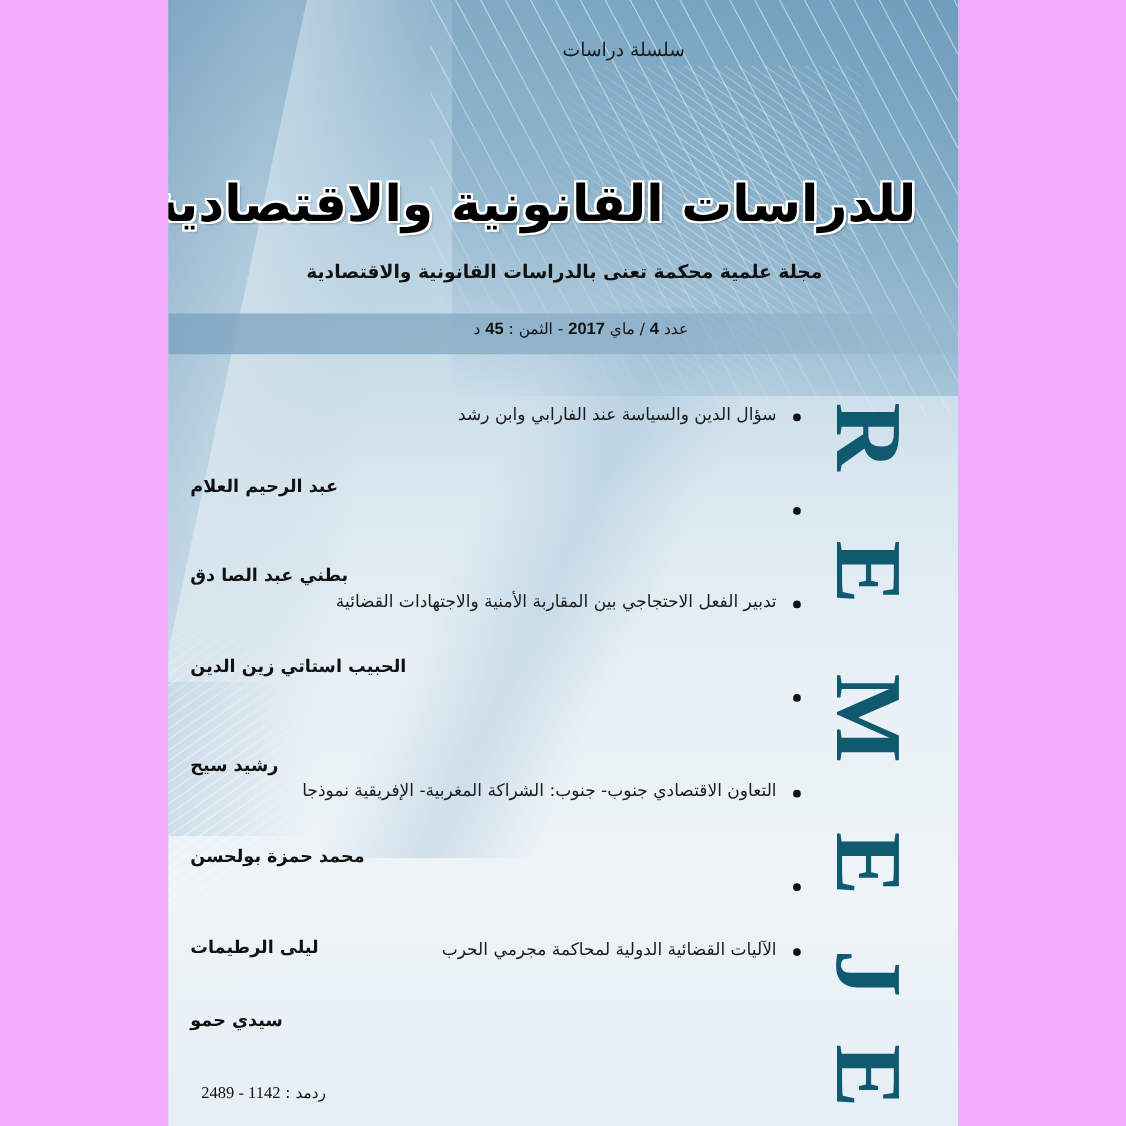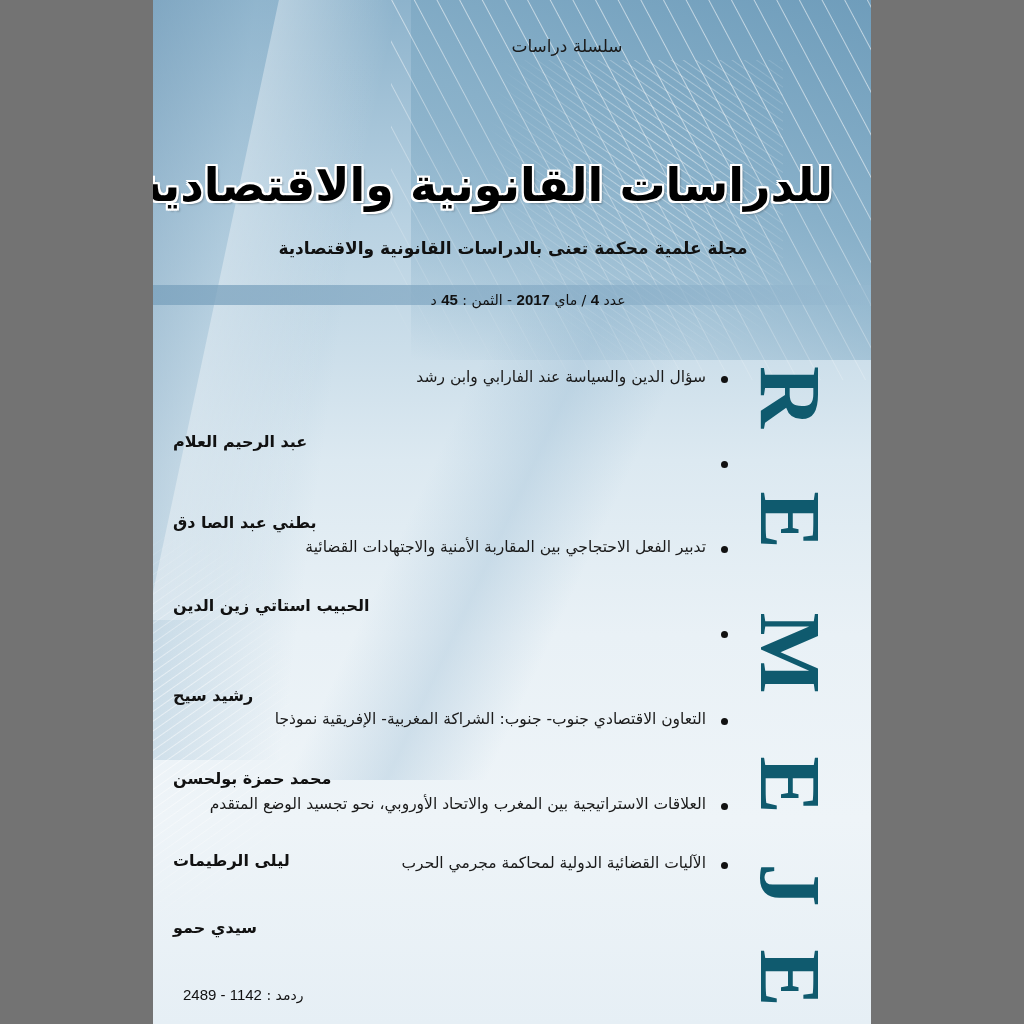--- a/index.html
+++ b/index.html
@@ -7,21 +7,21 @@
     padding: 0;
     width: 1024px;
     height: 1024px;
     background: #ffffff;
     overflow: hidden;
   }
   .page {
     position: relative;
     width: 1024px;
     height: 1024px;
-    background: #737373;
+    background: #f0abfc;
   }
   .cover {
     position: absolute;
     left: 153px;
     top: 0;
     width: 718px;
     height: 1024px;
     overflow: hidden;
     background: linear-gradient(180deg, #8db3cc 0%, #b9d2e2 22%, #dce9f1 45%, #e9f1f6 62%, #eef4f8 80%, #e6eff5 100%);
   }
@@ -102,21 +102,21 @@
     text-align: center;
     direction: rtl;
     font-family: "DejaVu Sans", sans-serif;
     font-size: 17px;
     font-weight: bold;
     color: #111;
   }
   .issue-band {
     position: absolute;
     left: 0; top: 285px;
-    width: 718px; height: 20px;
+    width: 718px; height: 37px;
     background: linear-gradient(90deg, rgba(120,160,188,0.75), rgba(135,172,198,0.7) 60%, rgba(150,185,208,0.55));
   }
   .issue-text {
     position: absolute;
     top: 0; left: 210px; width: 330px; height: 29px;
     line-height: 29px;
     text-align: center;
     direction: rtl;
     font-family: "DejaVu Sans", sans-serif;
     font-size: 14px;
@@ -180,21 +180,21 @@
 
   .issn {
     position: absolute;
     left: 30px; top: 986px;
     direction: rtl;
     font-family: "DejaVu Sans", sans-serif;
     font-size: 14px;
     color: #111;
     white-space: nowrap;
   }
-  .issn .val { font-family: Liberation Sans, sans-serif; font-size: 15px; }
+  .issn .val { font-family: Liberation Serif, serif; font-size: 15px; }
 </style>
 </head>
 <body>
 
 <div class="page">
   <div class="cover">
 
     <div class="bg-layer bg-left-swoosh"></div>
     <div class="bg-layer bg-left-swoosh2"></div>
     <div class="bg-layer bg-mid-swoosh"></div>
@@ -238,21 +238,21 @@
       </div>
       <div class="toc-item" style="top:263px">
         <span class="toc-title"><span class="bullet"></span></span>
         <span class="toc-author" style="top:37px">رشيد سيح</span>
       </div>
       <div class="toc-item" style="top:350px">
         <span class="toc-title"><span class="bullet"></span><span>التعاون الاقتصادي جنوب- جنوب: الشراكة المغربية- الإفريقية نموذجا</span></span>
         <span class="toc-author" style="top:33px">محمد حمزة بولحسن</span>
       </div>
       <div class="toc-item" style="top:435px">
-        <span class="toc-title"><span class="bullet"></span><span>العلاقات الاستراتيجية بين المغرب والاتحاد الأوروبي، نحو تجسيد الوضع المتقدم</span></span>
+        <span class="toc-title"><span class="bullet"></span></span>
         <span class="toc-author" style="top:30px">ليلى الرطيمات</span>
       </div>
       <div class="toc-item" style="top:494px">
         <span class="toc-title"><span class="bullet"></span><span>الآليات القضائية الدولية لمحاكمة مجرمي الحرب</span></span>
         <span class="toc-author" style="top:38px">سيدي حمو</span>
       </div>
     </div>
 
     <div class="acronym">
       <div class="acronym-letter" style="top:12px">R</div>

